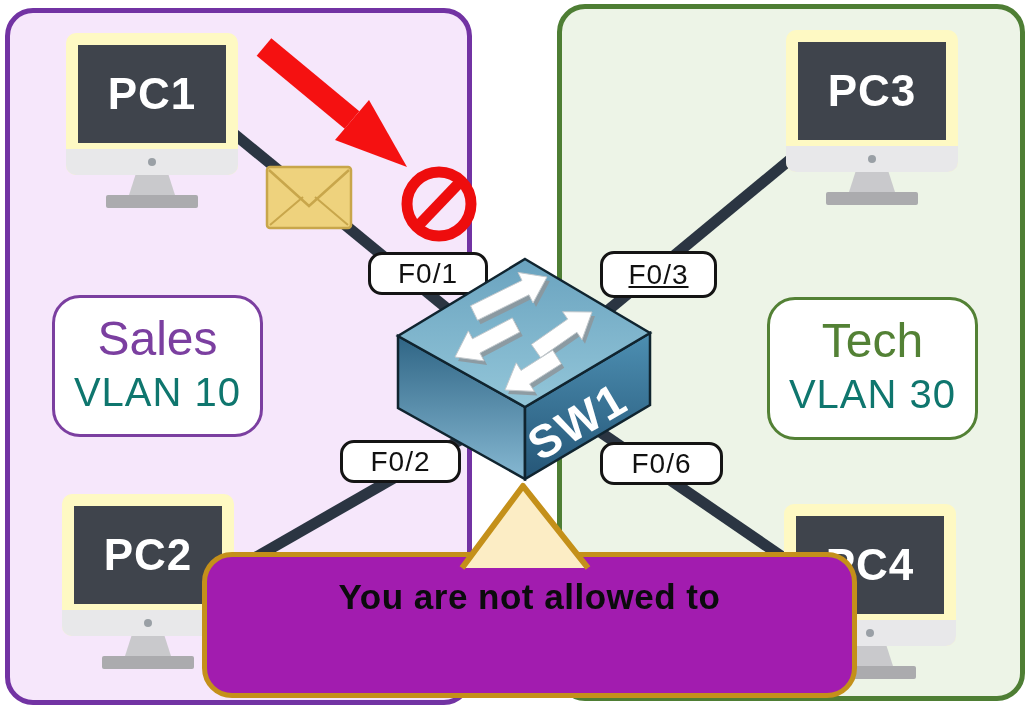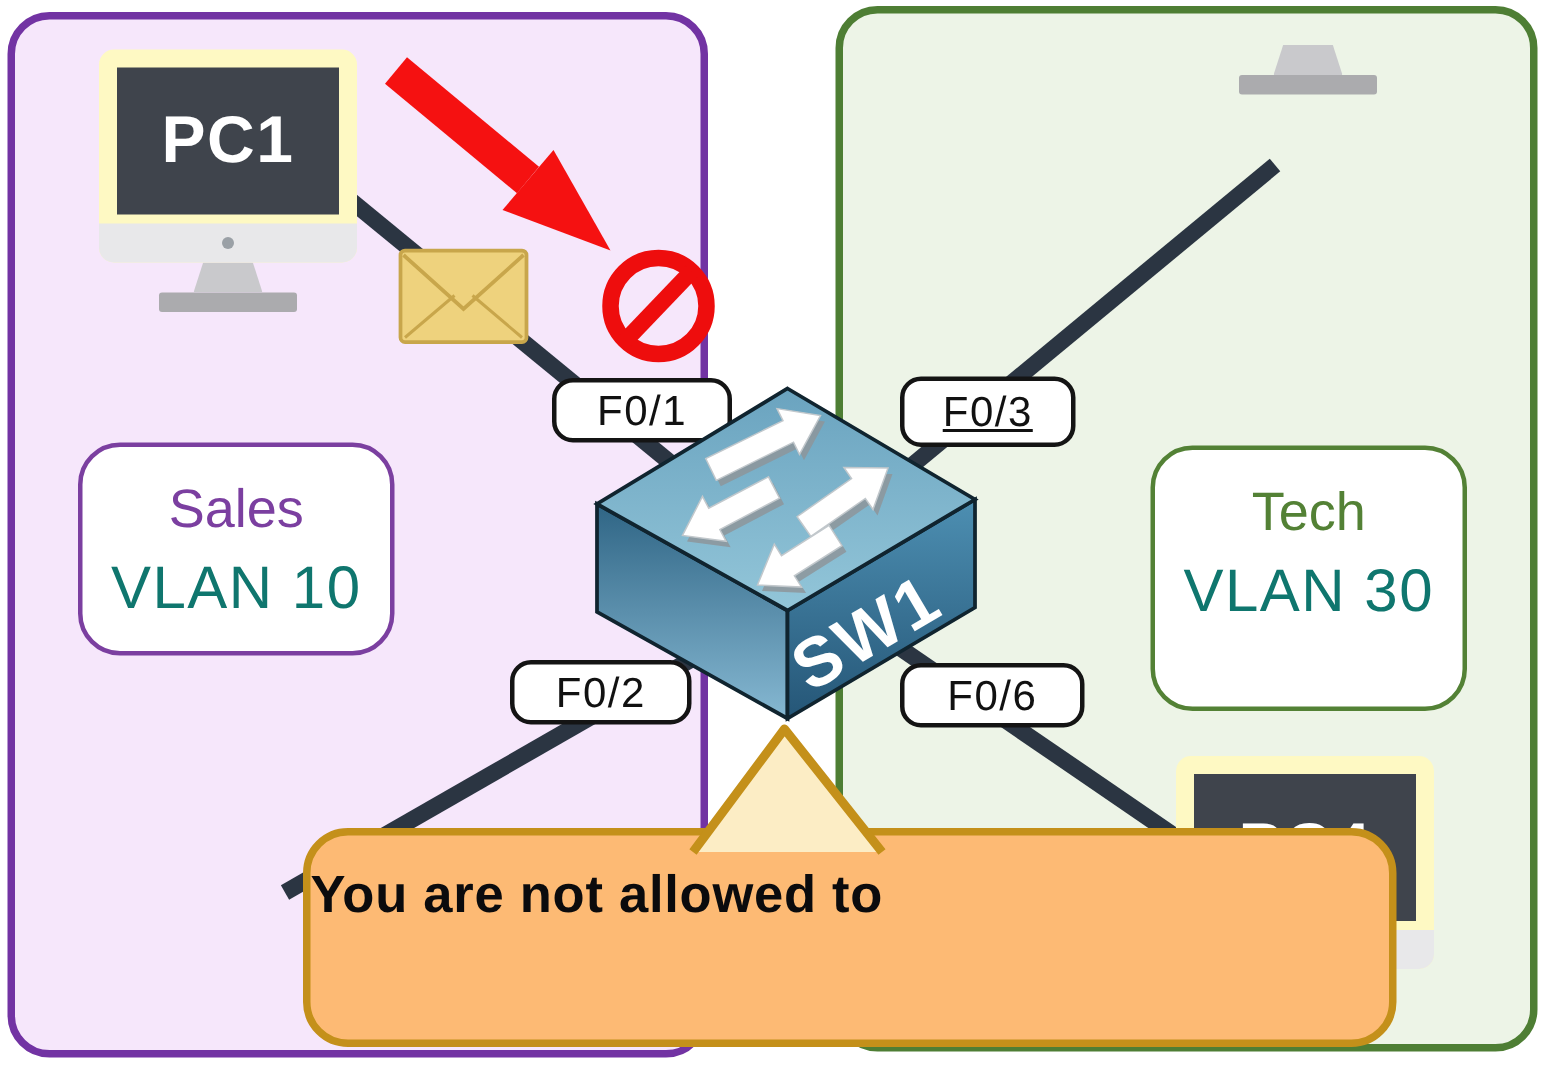--- a/index.html
+++ b/index.html
@@ -14,22 +14,22 @@
 
   
   svg.layer{position:absolute;left:0;top:0;width:1030px;height:713px;pointer-events:none;}
   #wires-svg{z-index:2;}
   #art-svg{z-index:5;}
   #tail-svg{z-index:9;}
 
   
   .vlan-box{position:absolute;background:#ffffff;z-index:3;text-align:center;padding-top:14px;}
   .vlan-box-sales{left:52px;top:295px;width:211px;height:142px;border:3px solid #7b3fa0;border-radius:28px;}
-  .vlan-box-tech{left:767px;top:297px;width:211px;height:177px;border:3px solid #538135;border-radius:28px;}
-  .vlan-name{font-size:36px;line-height:54px;}
+  .vlan-box-tech{left:767px;top:297px;width:211px;height:143px;border:3px solid #538135;border-radius:28px;}
+  .vlan-name{font-size:48px;line-height:54px;}
   .vlan-box-sales .vlan-name{color:#7b3fa0;}
   .vlan-box-tech .vlan-name{color:#538135;}
   .vlan-id{font-size:40px;line-height:52px;color:#0f766e;letter-spacing:1px;}
 
   
   .port{position:absolute;background:#ffffff;border:3px solid #141414;border-radius:14px;z-index:3;
         display:flex;align-items:center;justify-content:center;font-size:28px;color:#111;letter-spacing:1px;}
   .port-f01{left:336px;top:252px;width:120px;height:43px;margin-left:32px;}
   .port-f02{left:340px;top:440px;width:121px;height:43px;}
   .port-f03{left:600px;top:251px;width:117px;height:47px;text-decoration:underline;}
@@ -46,23 +46,23 @@
   .pc-dot{position:absolute;left:50%;top:9px;width:8px;height:8px;margin-left:-4px;border-radius:50%;background:#9aa0a6;}
   .pc-neck{width:46px;height:20px;margin:0 auto;background:#c9c9cc;
            clip-path:polygon(14% 0,86% 0,100% 100%,0 100%);}
   .pc-base{width:92px;height:13px;margin:0 auto;background:#ababae;border-radius:2px;}
   .pc1{left:66px;top:33px;}
   .pc2{left:62px;top:494px;}
   .pc3{left:786px;top:30px;}
   .pc4{left:784px;top:504px;}
 
   
-  .callout{position:absolute;left:202px;top:552px;width:729px;height:146px;z-index:8;
-           background:#fdba74;border:5px solid #c4901a;border-radius:30px;
-           padding-top:17px;}
+  .callout{position:absolute;left:202px;top:552px;width:655px;height:146px;z-index:8;
+           background:#a21caf;border:5px solid #c4901a;border-radius:30px;
+           text-align:center;padding-top:17px;}
   .callout-line{font-size:35px;line-height:46px;font-weight:800;color:#0b0b0d;letter-spacing:0.5px;}
 </style>
 </head>
 <body>
 
 <div class="stage">
 
   <div class="zone zone-sales"></div>
   <div class="zone zone-tech"></div>
 
@@ -92,21 +92,41 @@
       <div class="pc-screen">
           <span class="pc-label">PC1</span>
         </div>
       <div class="pc-chin">
           <div class="pc-dot"></div>
         </div>
     </div>
     <div class="pc-neck"></div>
     <div class="pc-base"></div>
   </div>
+  <div class="pc pc2">
+    <div class="pc-frame">
+      <div class="pc-screen">
+          <span class="pc-label">PC2</span>
+        </div>
+      <div class="pc-chin">
+          <div class="pc-dot"></div>
+        </div>
+    </div>
+    <div class="pc-neck"></div>
+    <div class="pc-base"></div>
+  </div>
   <div class="pc pc3">
+    <div class="pc-frame">
+      <div class="pc-screen">
+          <span class="pc-label">PC3</span>
+        </div>
+      <div class="pc-chin">
+          <div class="pc-dot"></div>
+        </div>
+    </div>
     <div class="pc-neck"></div>
     <div class="pc-base"></div>
   </div>
   <div class="pc pc4">
     <div class="pc-frame">
       <div class="pc-screen">
           <span class="pc-label">PC4</span>
         </div>
       <div class="pc-chin">
           <div class="pc-dot"></div>

